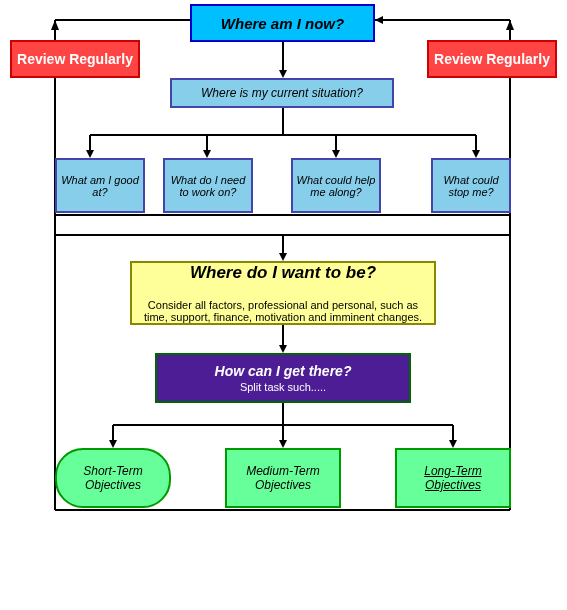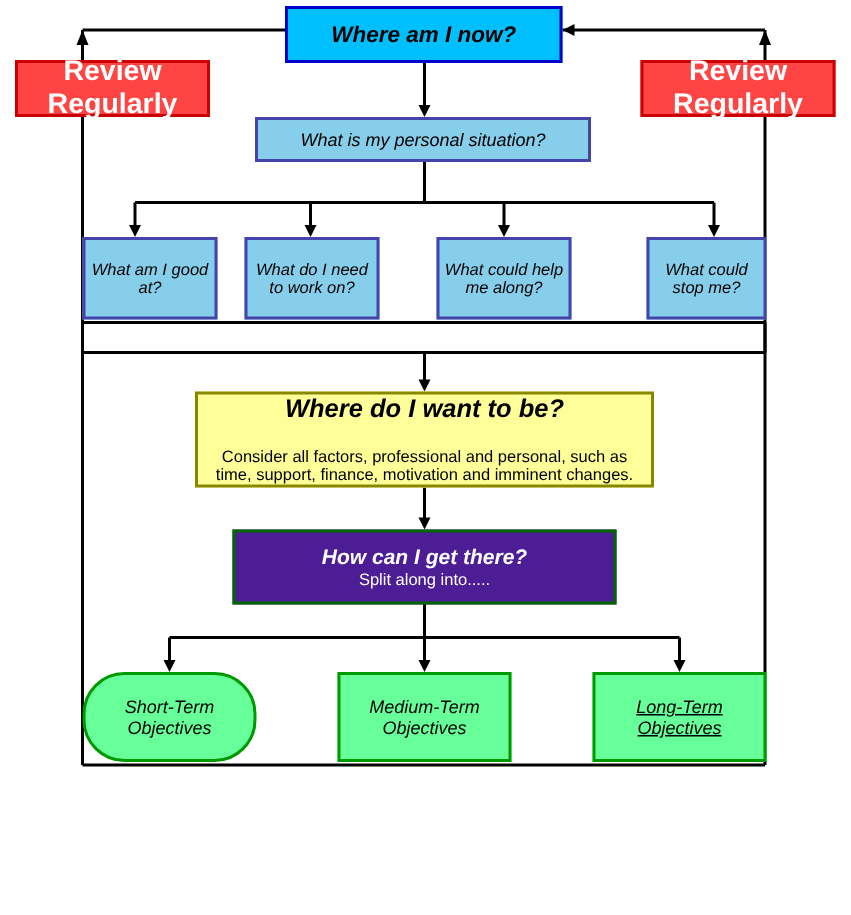--- a/index.html
+++ b/index.html
@@ -61,21 +61,21 @@
       background: #66FF99;
       border-color: #009900;
       border-width: 2px;
     }
 
     .box-red {
       background: #FF4444;
       border-color: #CC0000;
       border-width: 2px;
       font-weight: bold;
-      font-size: 19px;
+      font-size: 14px;
       color: white;
     }
 
     
     .svg-overlay {
       position: absolute;
       top: 0; left: 0;
       width: 567px;
       height: 610px;
       pointer-events: none;
@@ -185,21 +185,21 @@
 
   <div class="box box-red" style="left:10px; top:40px; width:130px; height:38px;">
     <span>Review Regularly</span>
   </div>
 
   <div class="box box-red" style="left:427px; top:40px; width:130px; height:38px;">
     <span>Review Regularly</span>
   </div>
 
   <div class="box box-blue" style="left:170px; top:78px; width:224px; height:30px;">
-    <span style="font-style:italic; font-size:12px;">What is my personal situation?</span>
+    <span style="font-style:italic; font-size:12px;">Where is my current situation?</span>
   </div>
 
   <div class="box box-blue" style="left:55px; top:158px; width:90px; height:55px; font-size:11px; font-style:italic;">
     <span>What am I good at?</span>
   </div>
 
   <div class="box box-blue" style="left:163px; top:158px; width:90px; height:55px; font-size:11px; font-style:italic;">
     <span>What do I need to work on?</span>
   </div>
 
@@ -214,21 +214,21 @@
   <div class="box box-yellow" style="left:130px; top:261px; width:306px; height:64px;">
     <div class="inner-text">
       <div class="yellow-title">Where do I want to be?</div>
       <div class="yellow-sub">Consider all factors, professional and personal, such as time, support, finance, motivation and imminent changes.</div>
     </div>
   </div>
 
   <div class="box box-green-main" style="left:155px; top:353px; width:256px; height:50px;">
     <div class="inner-text">
       <div class="green-title">How can I get there?</div>
-      <div class="green-sub">Split along into.....</div>
+      <div class="green-sub">Split task such.....</div>
     </div>
   </div>
 
   <div class="box box-green-small" style="left:55px; top:448px; width:116px; height:60px; font-size:12px; font-style:italic;border-radius:28px;">
     <span>Short-Term Objectives</span>
   </div>
 
   <div class="box box-green-small" style="left:225px; top:448px; width:116px; height:60px; font-size:12px; font-style:italic;">
     <span>Medium-Term Objectives</span>
   </div>

